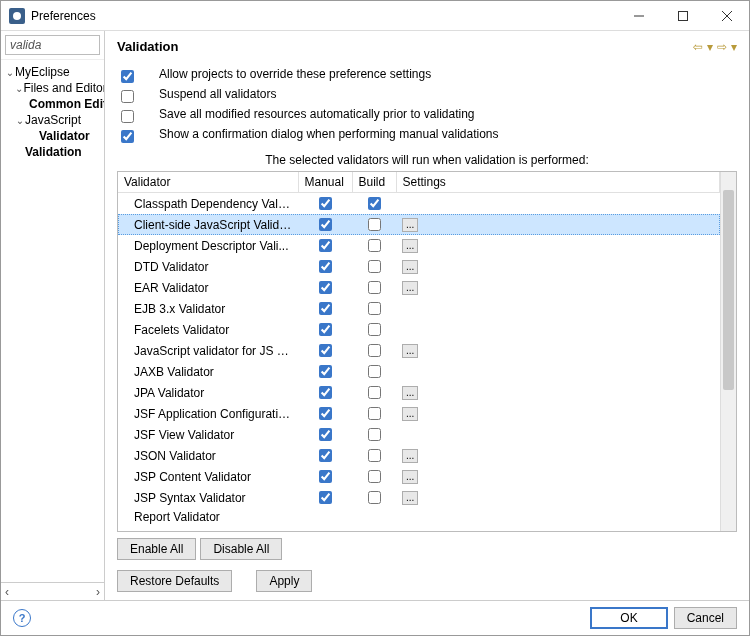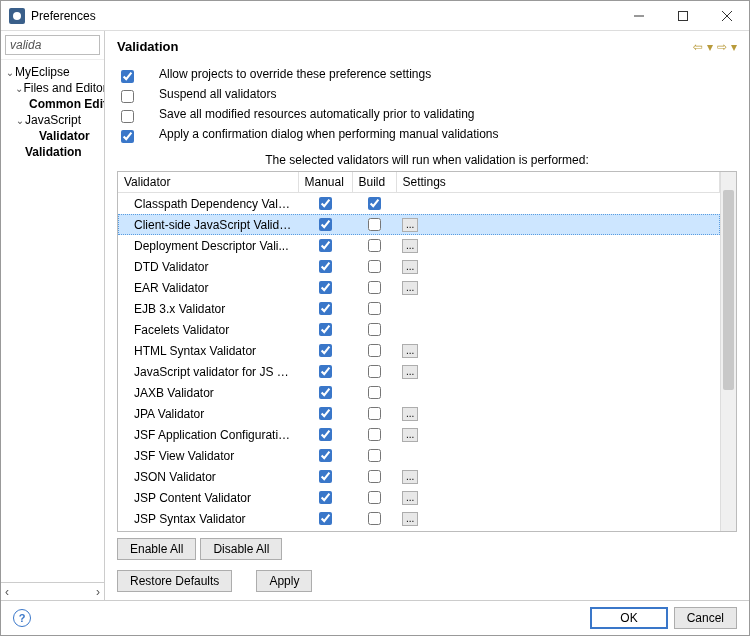--- a/index.html
+++ b/index.html
@@ -134,21 +134,21 @@
         <label class="optrow">
             <input type="checkbox" id="cb-suspend" style="">
             <span>Suspend all validators</span>
           </label>
         <label class="optrow">
             <input type="checkbox" id="cb-saveall" style="">
             <span>Save all modified resources automatically prior to validating</span>
           </label>
         <label class="optrow">
             <input type="checkbox" id="cb-confirm" checked="" style="">
-            <span>Apply a confirmation dialog when performing manual validations</span>
+            <span>Show a confirmation dialog when performing manual validations</span>
           </label>
       </div>
       <div class="desc">The selected validators will run when validation is performed:</div>
       <div class="table-wrap">
         <div class="table-inner">
           <table>
             <thead>
                 <tr>
               <th class="col-name">Validator</th>
               <th class="col-man">Manual</th>
@@ -191,26 +191,20 @@
                   <td class="name">EJB 3.x Validator</td>
                   <td class="ccell"><input type="checkbox" checked="" style=""></td>
                   <td class="ccell"><input type="checkbox" style=""></td>
                   <td class="scell"></td>
                 </tr>
                 <tr>
                   <td class="name">Facelets Validator</td>
                   <td class="ccell"><input type="checkbox" checked="" style=""></td>
                   <td class="ccell"><input type="checkbox" style=""></td>
                   <td class="scell"></td>
-                </tr>
-                <tr>
-                  <td class="name">HTML Syntax Validator</td>
-                  <td class="ccell"><input type="checkbox" checked="" style=""></td>
-                  <td class="ccell"><input type="checkbox" style=""></td>
-                  <td class="scell"><button>...</button></td>
                 </tr>
                 <tr>
                   <td class="name">JavaScript validator for JS files</td>
                   <td class="ccell"><input type="checkbox" checked="" style=""></td>
                   <td class="ccell"><input type="checkbox" style=""></td>
                   <td class="scell"><button>...</button></td>
                 </tr>
                 <tr>
                   <td class="name">JAXB Validator</td>
                   <td class="ccell"><input type="checkbox" checked="" style=""></td>

